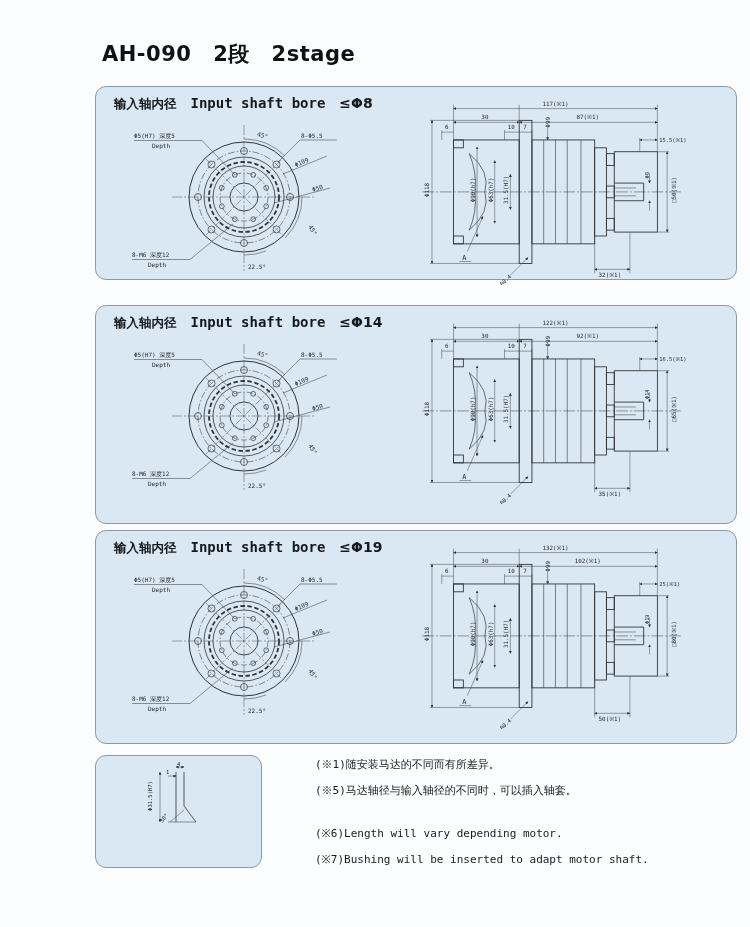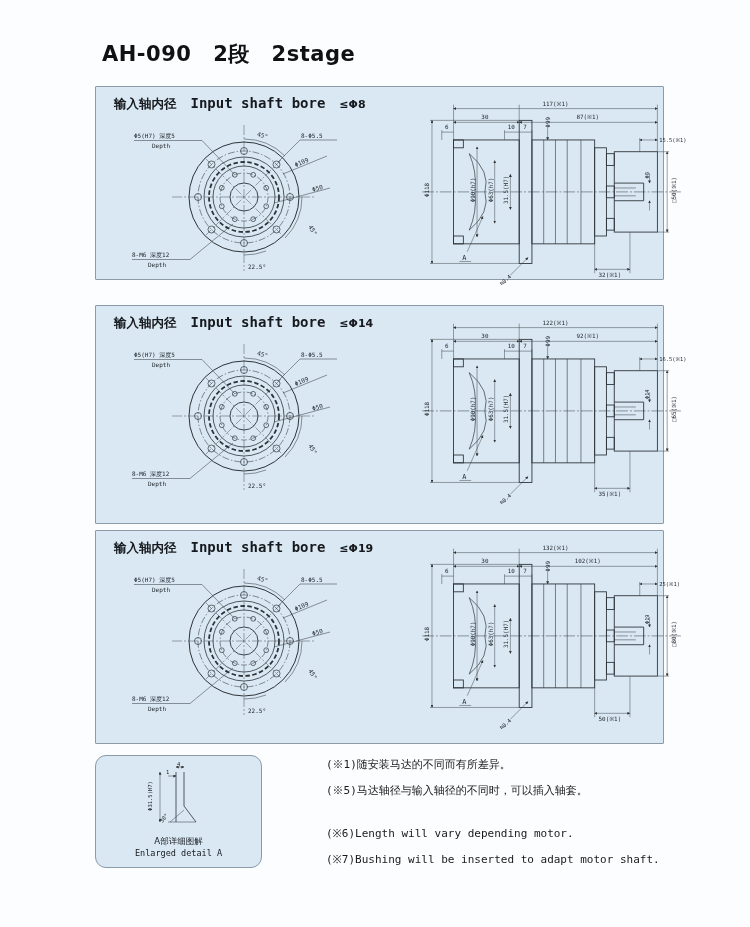--- a/index.html
+++ b/index.html
@@ -1,37 +1,37 @@
 <!DOCTYPE html>
 <html><head>
 <meta charset="utf-8">
 <style>
   html,body{margin:0;padding:0;background:#fff;}
   .page{position:relative;width:750px;height:927px;background:#fbfdfe;overflow:hidden;
         font-family:"DejaVu Sans",sans-serif;color:#16191d;}
   .title{position:absolute;left:62px;top:40px;font-size:21px;font-weight:bold;
          letter-spacing:.5px;word-spacing:14px;color:#111;margin-left:40px;}
-  .panel{position:absolute;left:95px;width:569px;background:#d9e8f3;
-         border:1.3px solid #8c9aa7;border-radius:1px;box-sizing:border-box;}
+  .panel{position:absolute;left:95px;width:642px;background:#d9e8f3;
+         border:1.3px solid #8c9aa7;border-radius:11px;box-sizing:border-box;}
   .panel-0{top:86px;height:194px}
   .panel-1{top:305px;height:219px}
   .panel-2{top:530px;height:214px}
   .panel-header{position:absolute;left:18px;top:8px;display:flex;align-items:baseline;gap:14px;}
   .ph-cn{font-size:12.5px;font-weight:bold;}
   .ph-en{font-size:14px;font-weight:bold;font-family:"DejaVu Sans Mono",monospace;}
-  .ph-lim{font-size:11px;font-weight:bold;}
+  .ph-lim{font-size:14px;font-weight:bold;}
   .front-svg{position:absolute;left:28px;top:22px;}
   .side-svg{position:absolute;left:268px;top:2px;}
   .detail-panel{position:absolute;left:95px;top:755px;width:167px;height:113px;
         background:#d9e8f3;border:1.3px solid #8c9aa7;border-radius:11px;box-sizing:border-box;}
   .detail-cap{position:absolute;bottom:8px;left:0;width:100%;text-align:center;line-height:1.35;}
   .dc-cn{font-size:8.5px;}
   .dc-en{font-size:8.5px;font-family:"DejaVu Sans Mono",monospace;}
   .notes{position:absolute;left:314px;top:757px;width:360px;}
-  .note{position:absolute;left:12px;white-space:nowrap;font-size:11px;
+  .note{position:absolute;left:1px;white-space:nowrap;font-size:11px;
         font-family:"DejaVu Sans Mono",monospace;color:#1a1a1a;text-align:center;}
   .note-0{top:0}.note-1{top:26px}.note-2{top:68px}.note-3{top:94px}
   svg text{fill:#1f2329;}
   .dim{font-size:6px;font-family:"DejaVu Sans Mono",monospace;}
   .dim55{font-size:5.5px;font-family:"DejaVu Sans Mono",monospace;}
   .dim7{font-size:7px;font-family:"DejaVu Sans Mono",monospace;}
 </style>
 </head>
 <body>
 
@@ -515,24 +515,20 @@
         <line x1="64" y1="12" x2="64" y2="62" marker-start="url(#ah)" marker-end="url(#ah)"></line>
         <line x1="74" y1="62" x2="88" y2="50"></line>
       </g>
       <g class="dim55">
         <text x="81" y="5.5">4</text>
         <text x="70" y="14">1</text>
         <text x="56" y="40" text-anchor="middle" transform="rotate(-90 54 38)">Φ31.5(H7)</text>
         <text x="63" y="60" transform="rotate(-50 68 58)">30°</text>
       </g>
     </svg>
-    <div class="detail-cap">
-      <div class="dc-cn">A部详细图解</div>
-      <div class="dc-en">Enlarged detail A</div>
-    </div>
   </div>
 
   <div class="notes">
     <div class="note note-0">(※1)随安装马达的不同而有所差异。</div>
     <div class="note note-1">(※5)马达轴径与输入轴径的不同时，可以插入轴套。</div>
     <div class="note note-2">(※6)Length will vary depending motor.</div>
     <div class="note note-3">(※7)Bushing will be inserted to adapt motor shaft.</div>
   </div>
 </div>
 

